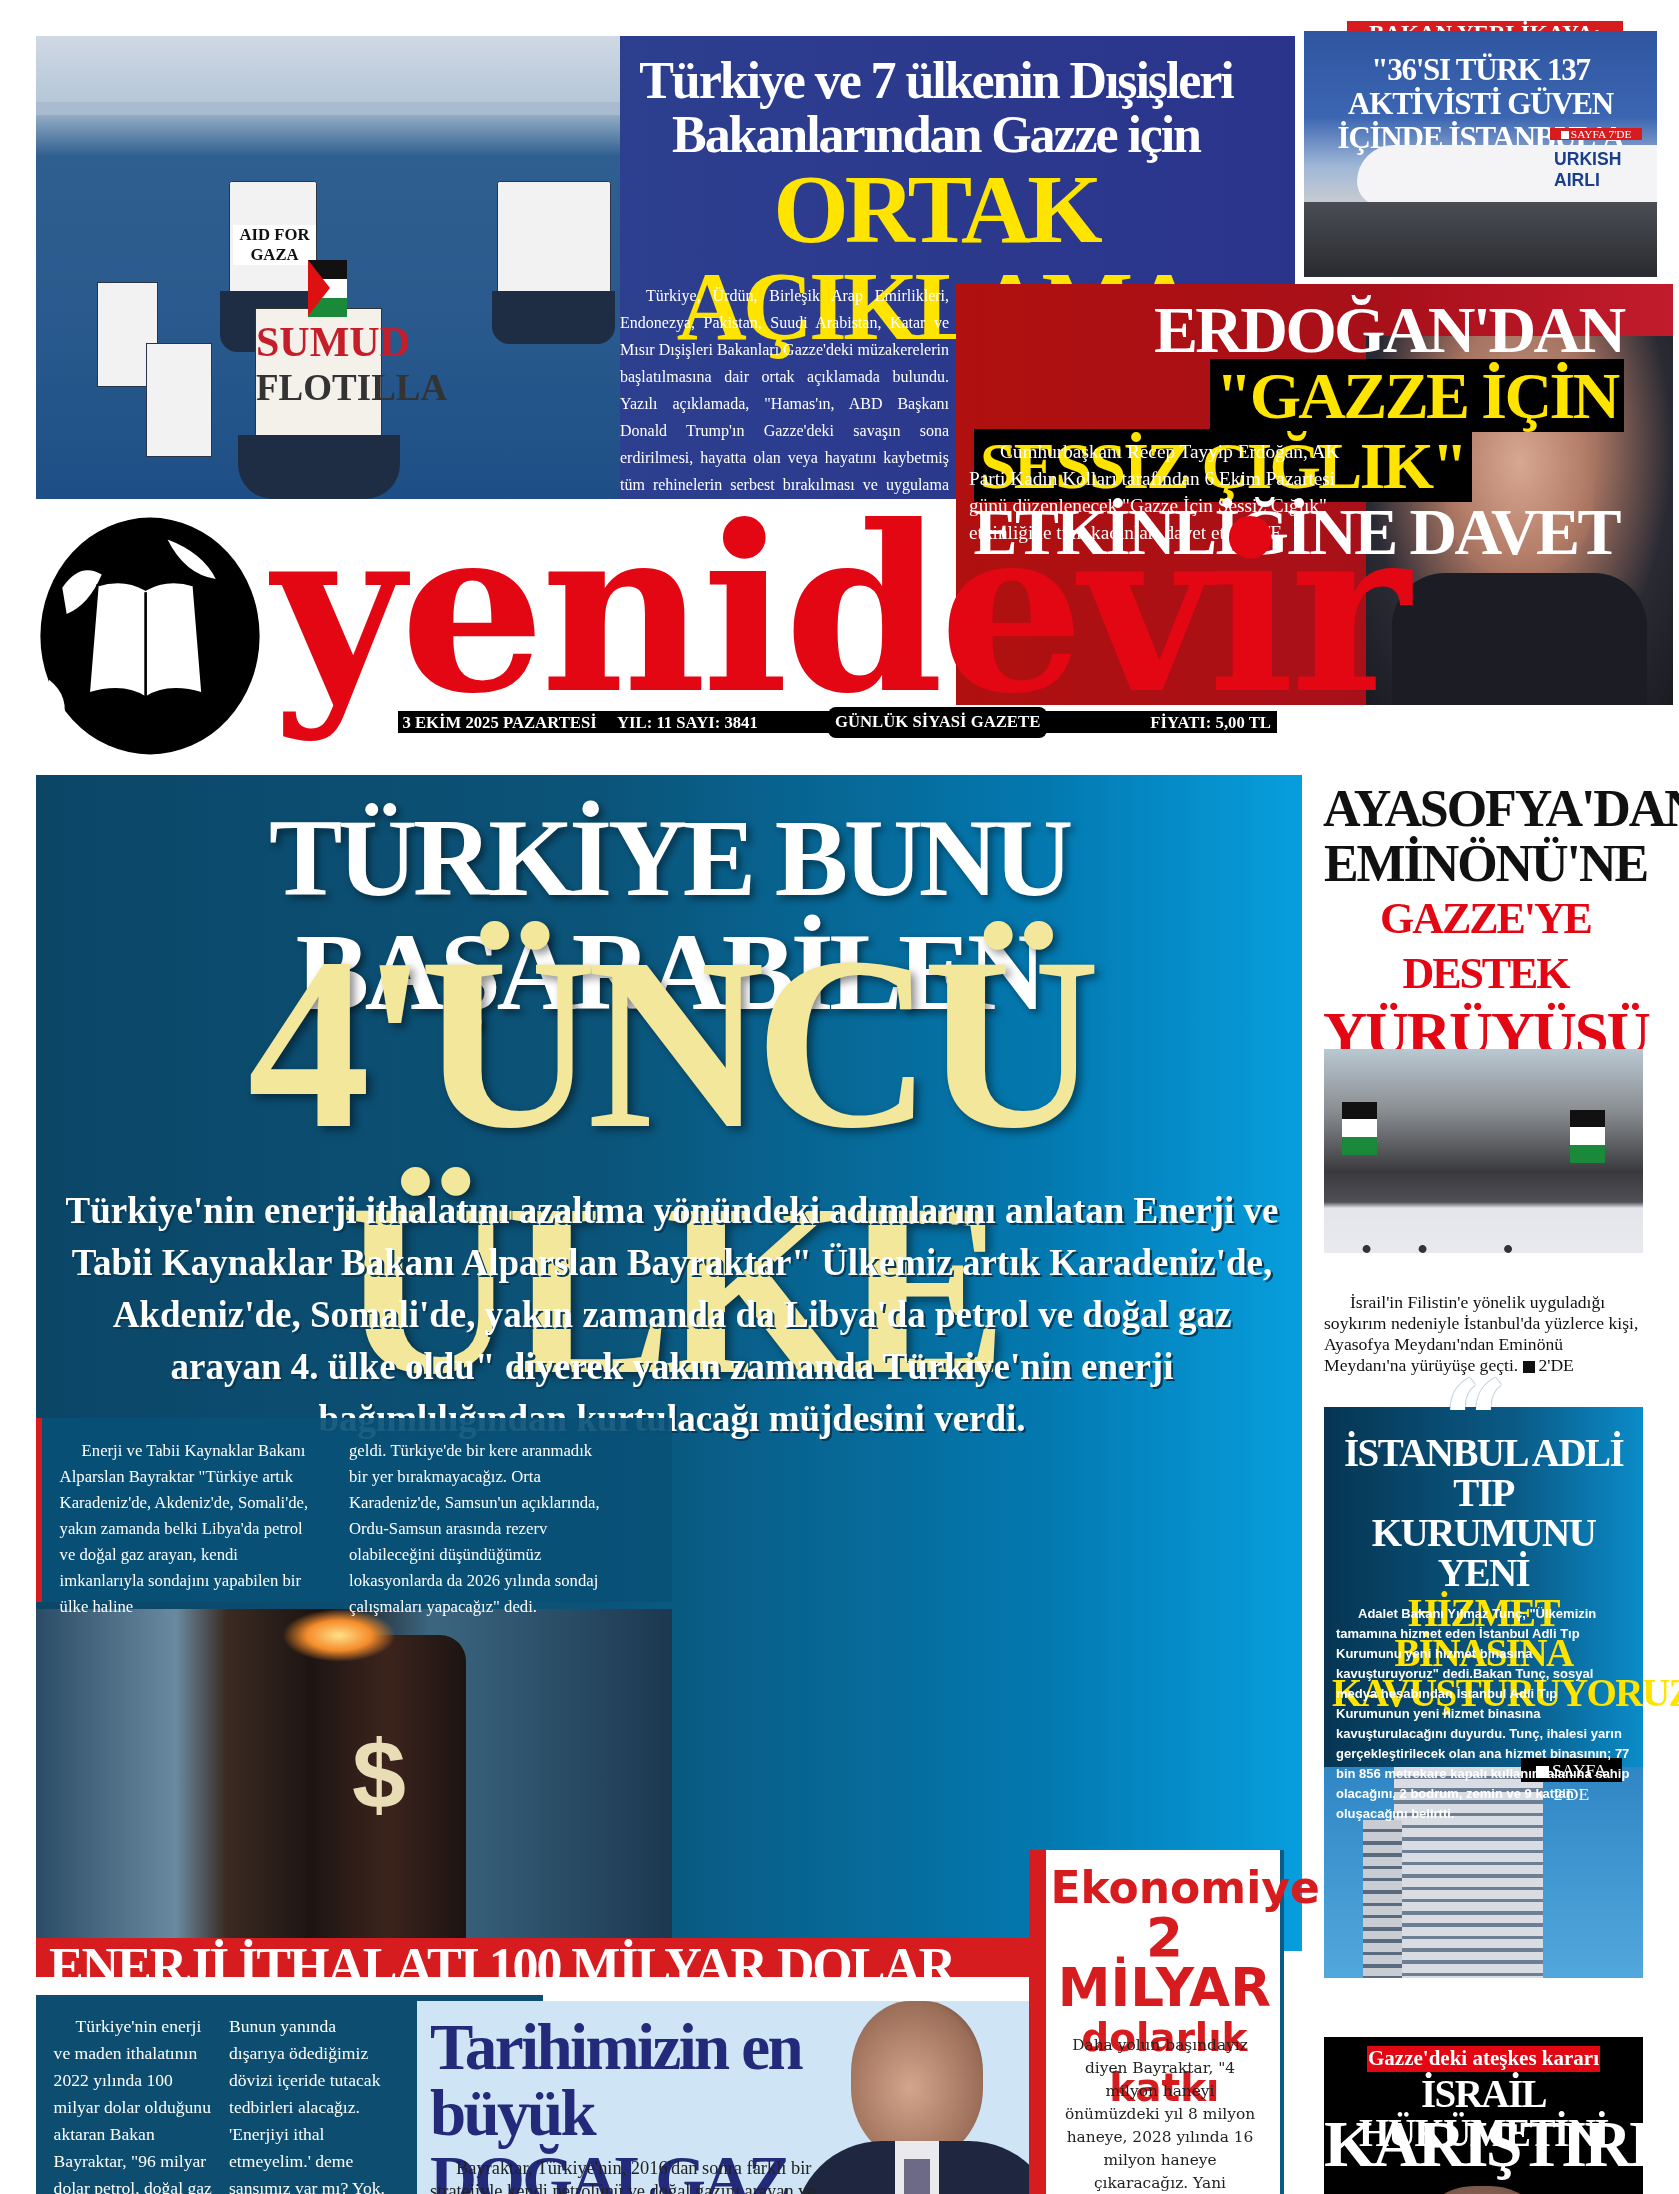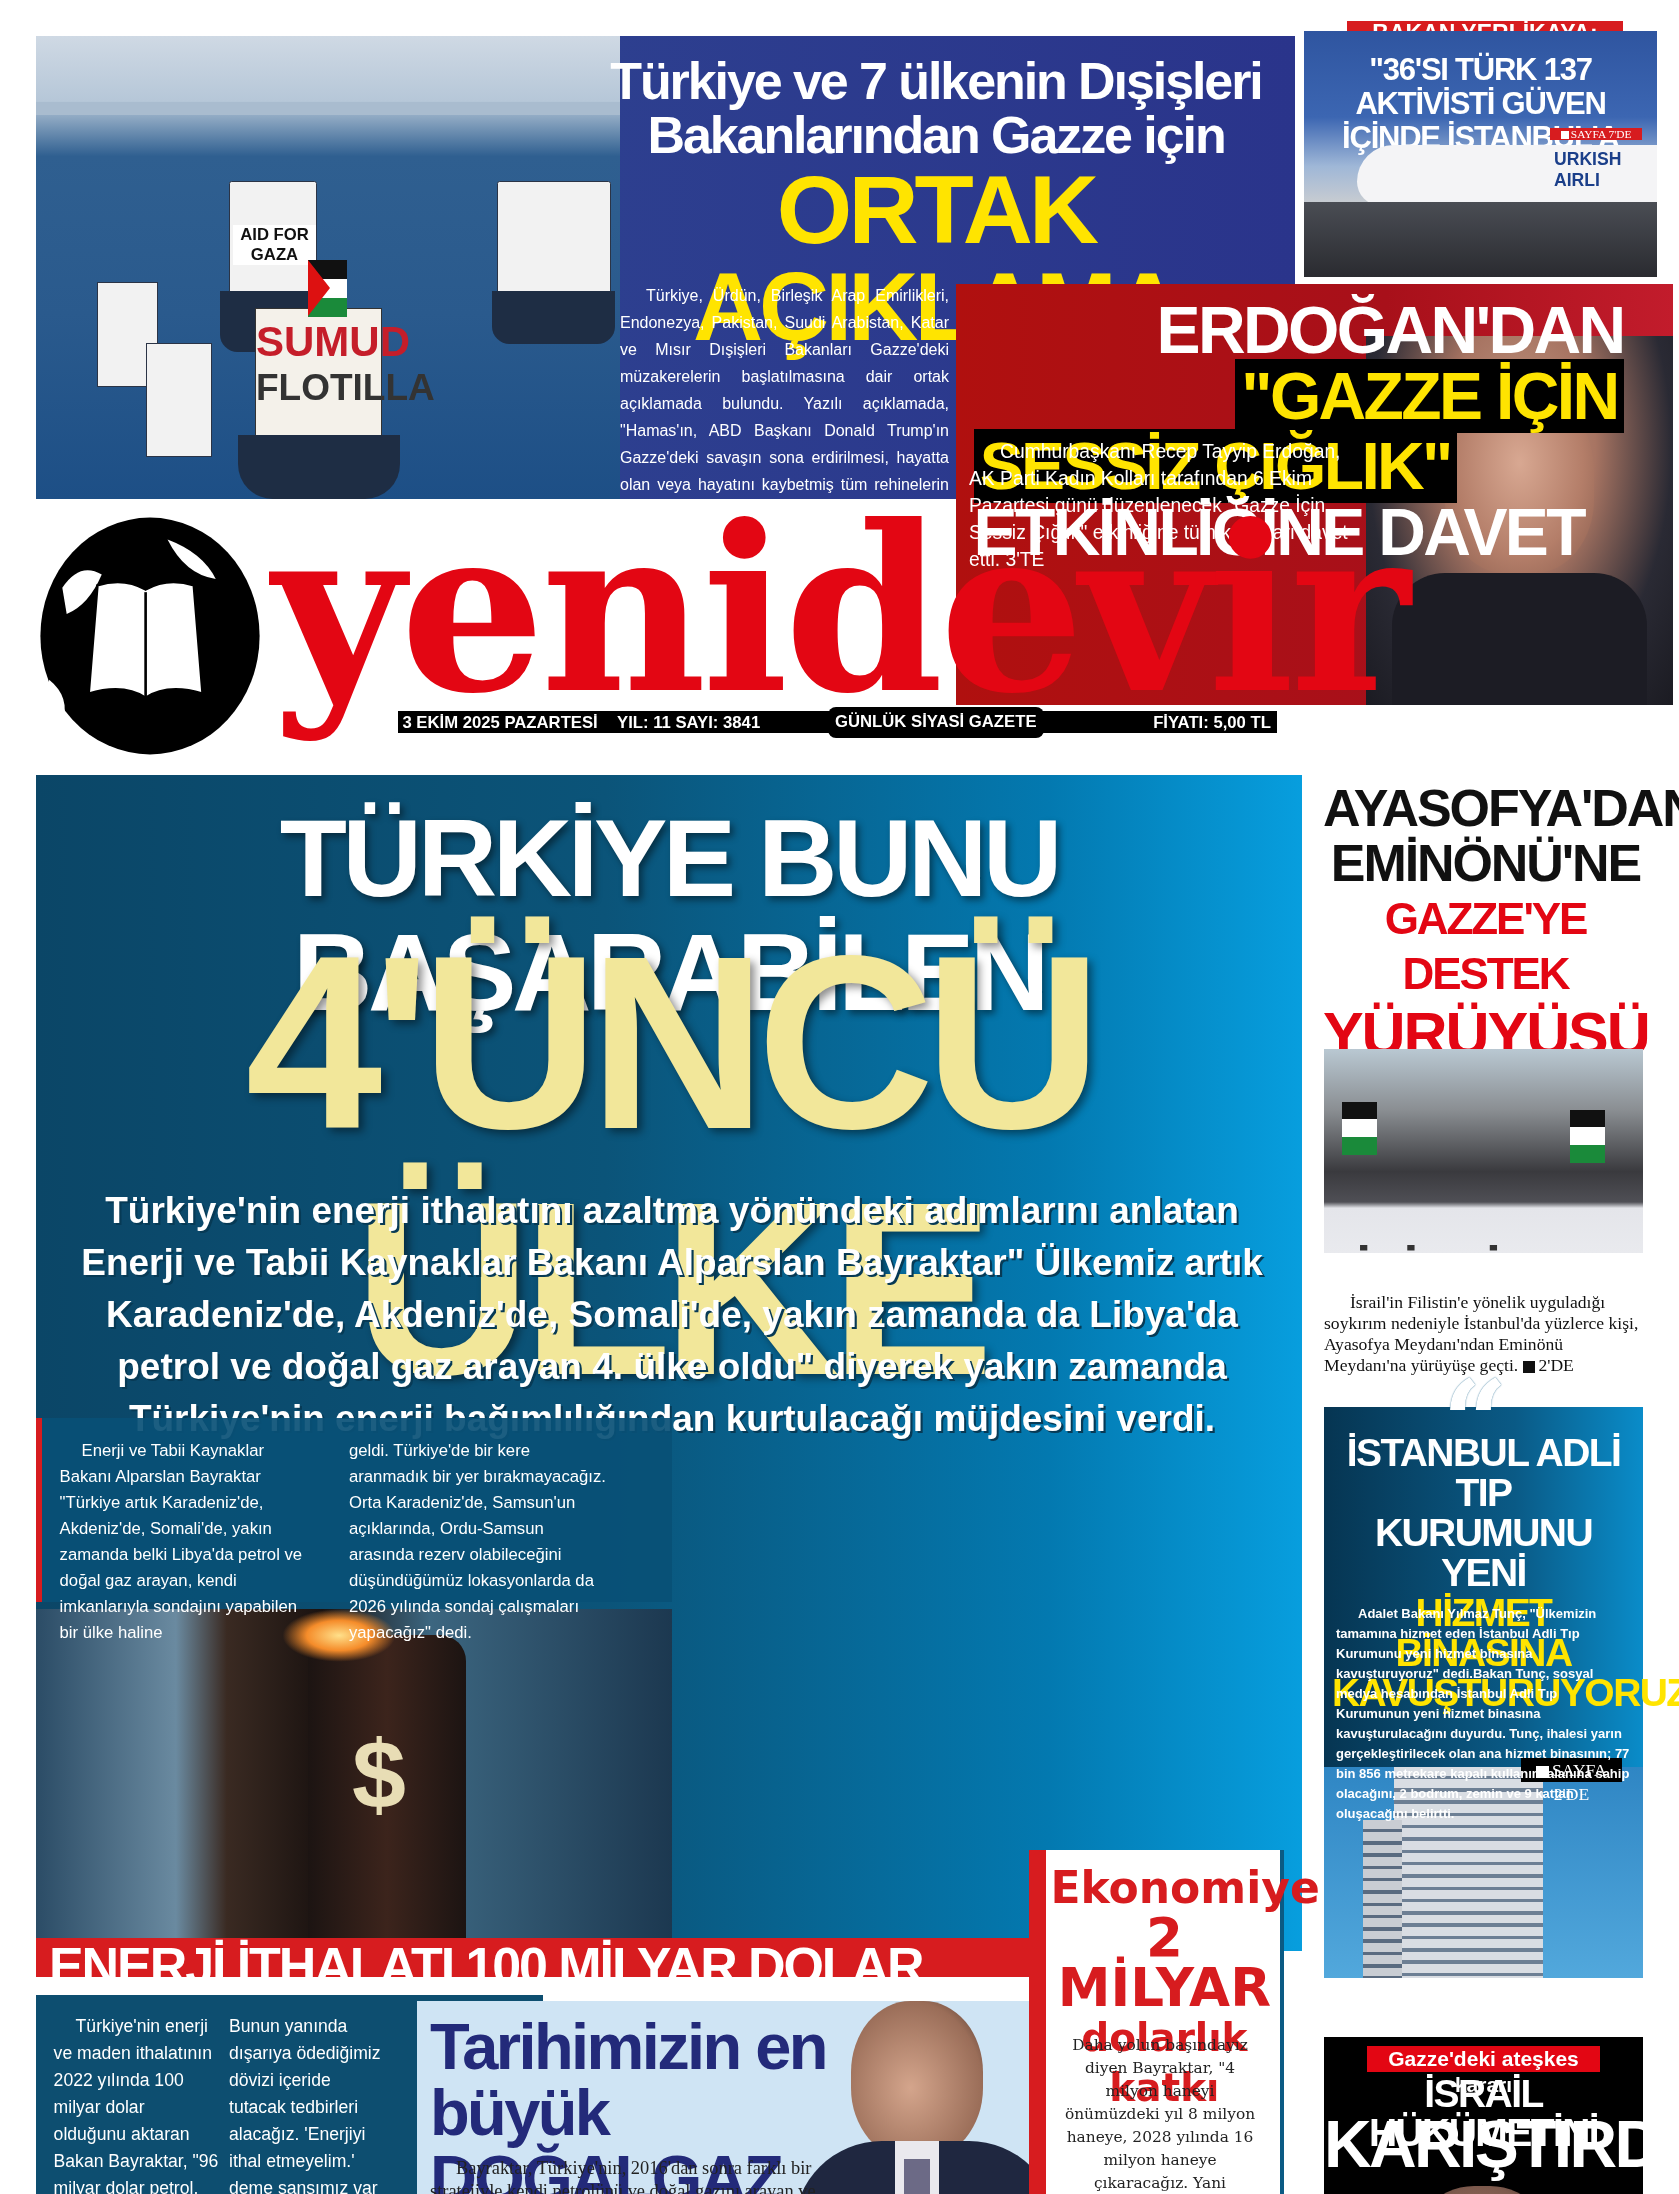--- a/index.html
+++ b/index.html
@@ -1,19 +1,19 @@
 <!DOCTYPE html>
 <html style="font-size:7px"><head>
 <meta charset="utf-8">
 <style>
   * { box-sizing: border-box; margin: 0; padding: 0; }
   html, body { width: 1679px; height: 2794px; background: #ffffff; overflow: hidden; }
   body { position: relative; font-family: "Liberation Sans", sans-serif; color: #111; }
   .abs { position: absolute; }
-  .cond { font-family: Liberation Sans, sans-serif; font-stretch: condensed; }
+  .cond { font-family: Liberation Serif, serif; font-stretch: condensed; }
   .heavy { font-weight: 900; }
   .serif { font-family: "DejaVu Serif", "Liberation Serif", serif; }
   .lserif { font-family: "Liberation Serif", serif; }
   .tight { letter-spacing: -0.04em; }
   .sq { display:inline-block; width: 0.7em; height: 0.7em; background: currentColor; vertical-align: middle; margin-right: 0.2em; }
   p { margin: 0; }
 
   
   #flotilla { left: 36px; top: 36px; width: 1259px; height: 463px; overflow: hidden;
     background: linear-gradient(90deg, #6d8fb3 0%, #4e7aa6 25%, #2d3f8f 45%, #2a348b 100%); }

